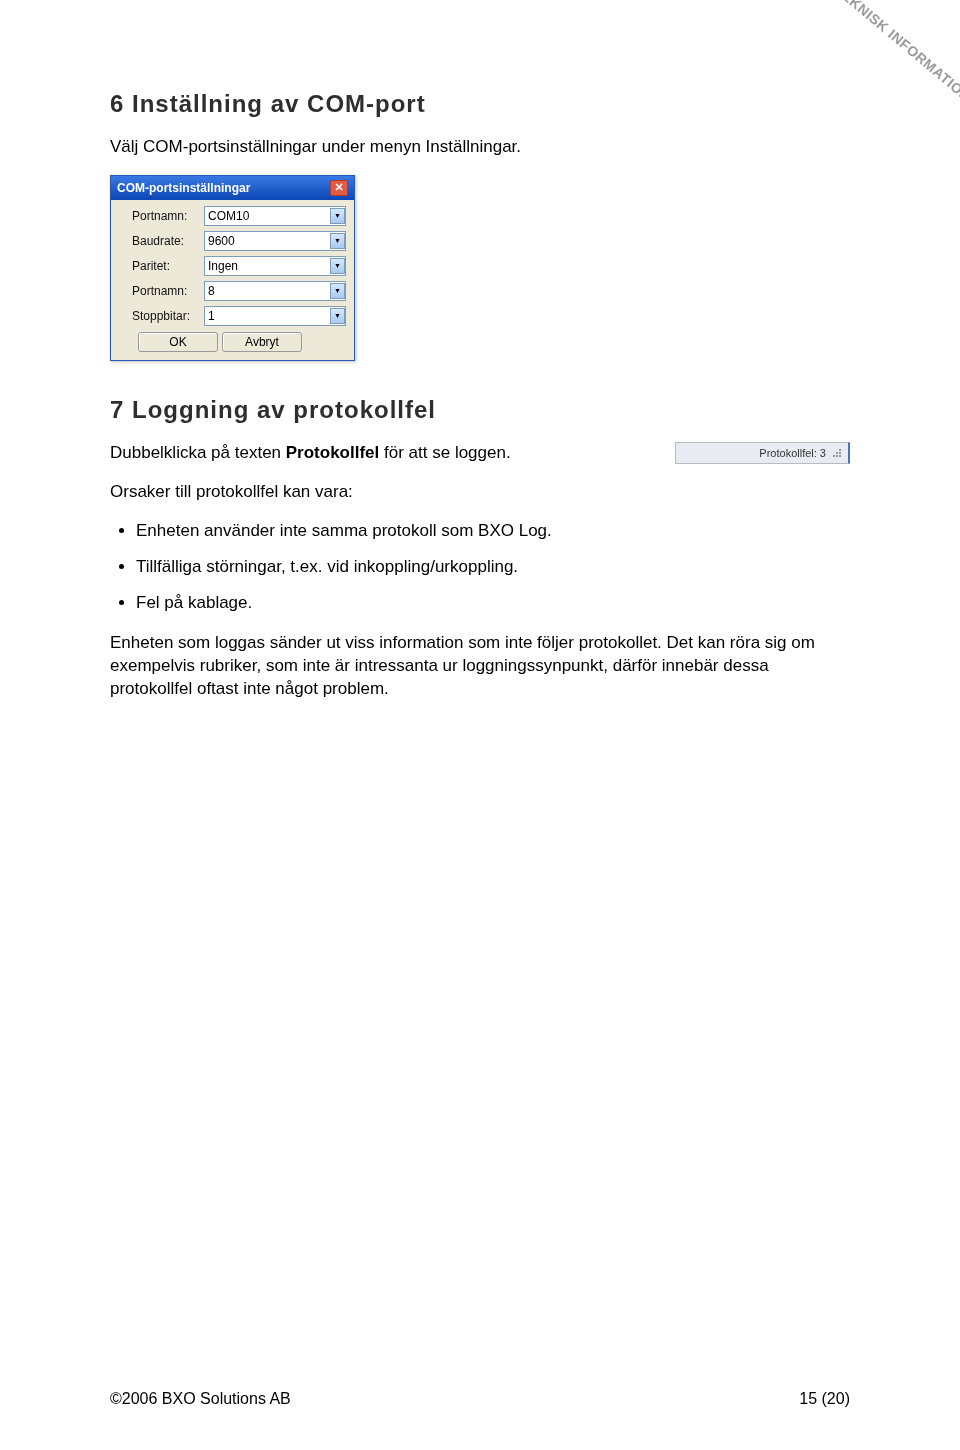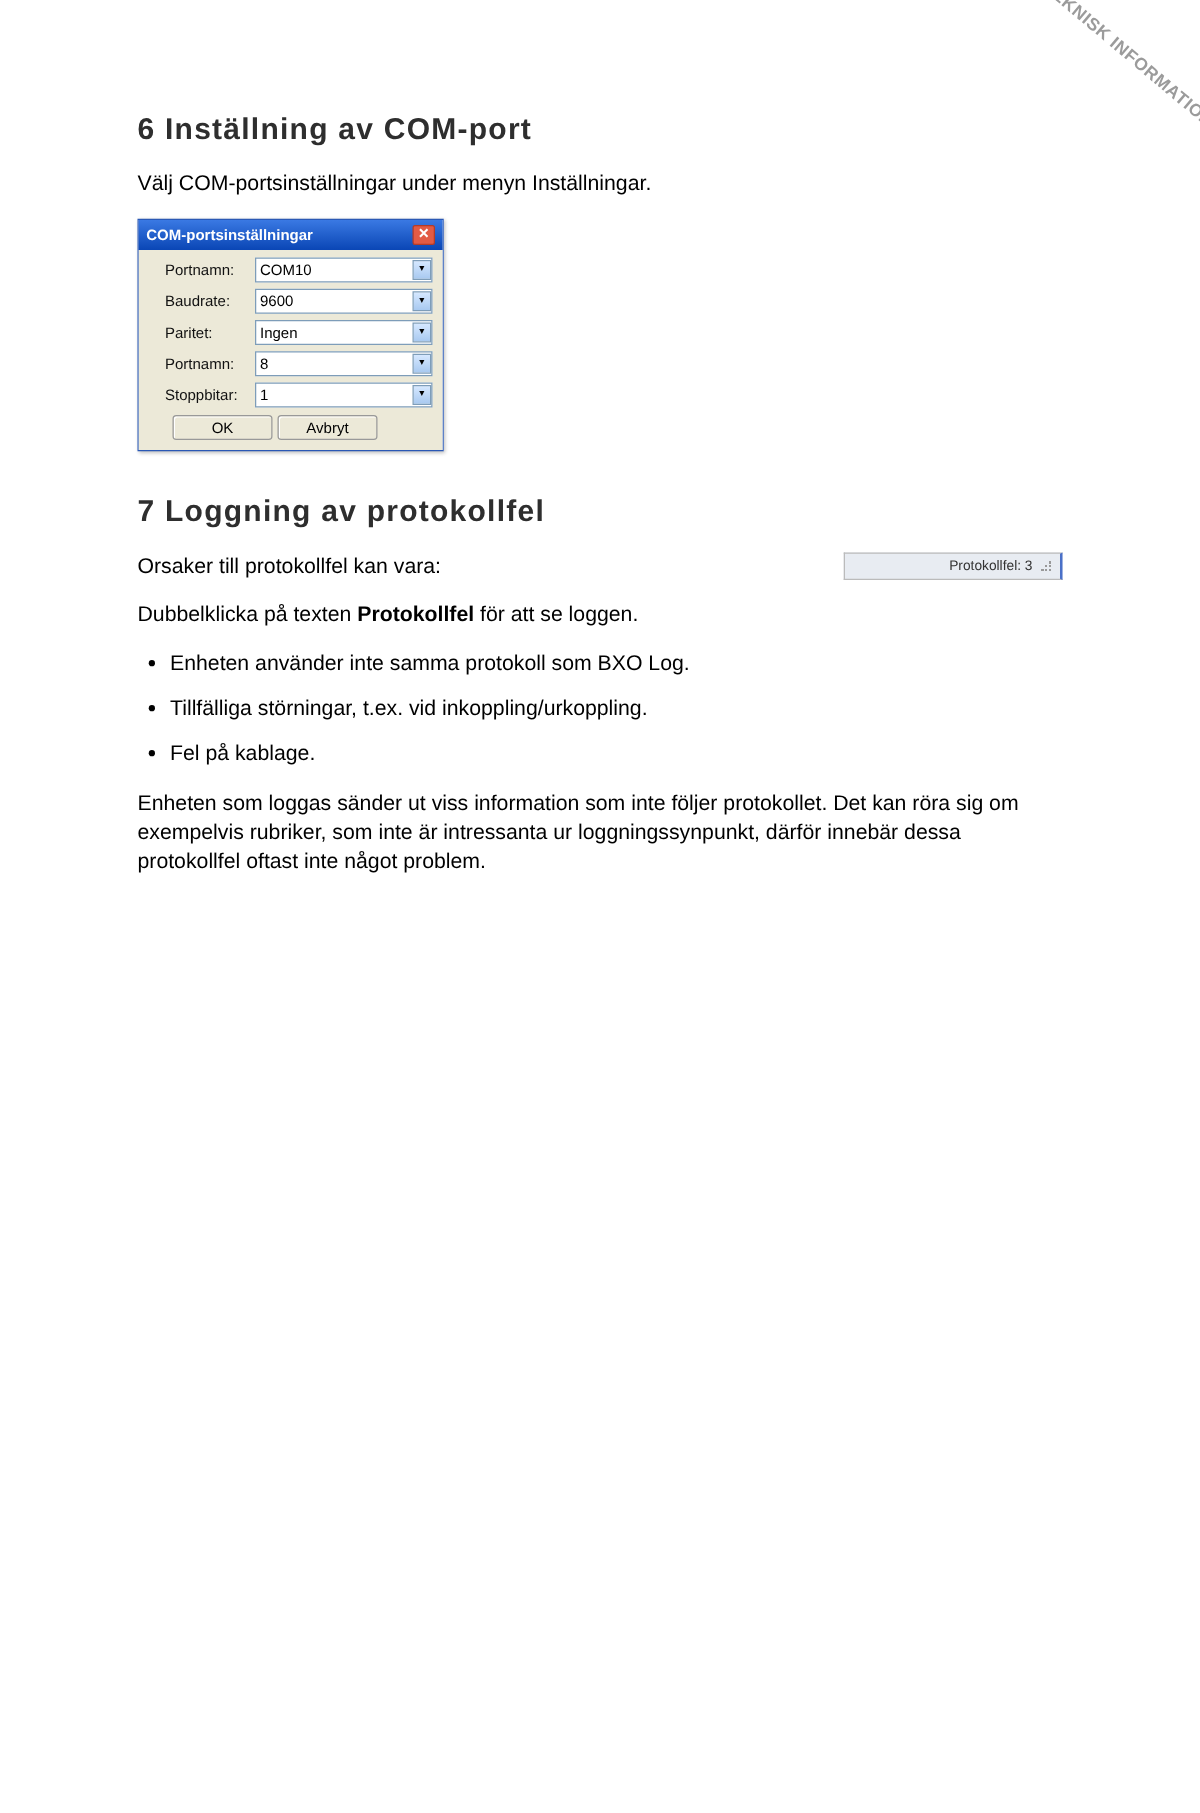--- a/index.html
+++ b/index.html
@@ -189,28 +189,32 @@
   </div>
 
   <h2 class="heading section-7">7  Loggning av protokollfel</h2>
 
   <div class="status-snip">
     <span>Protokollfel: 3</span>
     <span class="grip"></span>
   </div>
 
 
-  <p class="body">Orsaker till protokollfel kan vara:</p>
-
   <p class="body">
     <span>Dubbelklicka på texten </span><span class="boldwd">Protokollfel</span><span> för att se loggen.</span>
   </p>
+
+  <p class="body">Orsaker till protokollfel kan vara:</p>
 
   <ul class="bullets">
     <li>Enheten använder inte samma protokoll som BXO Log.</li>
     <li>Tillfälliga störningar, t.ex. vid inkoppling/urkoppling.</li>
     <li>Fel på kablage.</li>
   </ul>
 
   <p class="body">Enheten som loggas sänder ut viss information som inte följer protokollet. Det kan röra sig om exempelvis rubriker, som inte är intressanta ur loggningssynpunkt, därför innebär dessa protokollfel oftast inte något problem.</p>
 
+  <div class="footer">
+    <span>©2006 BXO Solutions AB</span>
+    <span>15 (20)</span>
+  </div>
 
 </div>
 
 </body></html>

